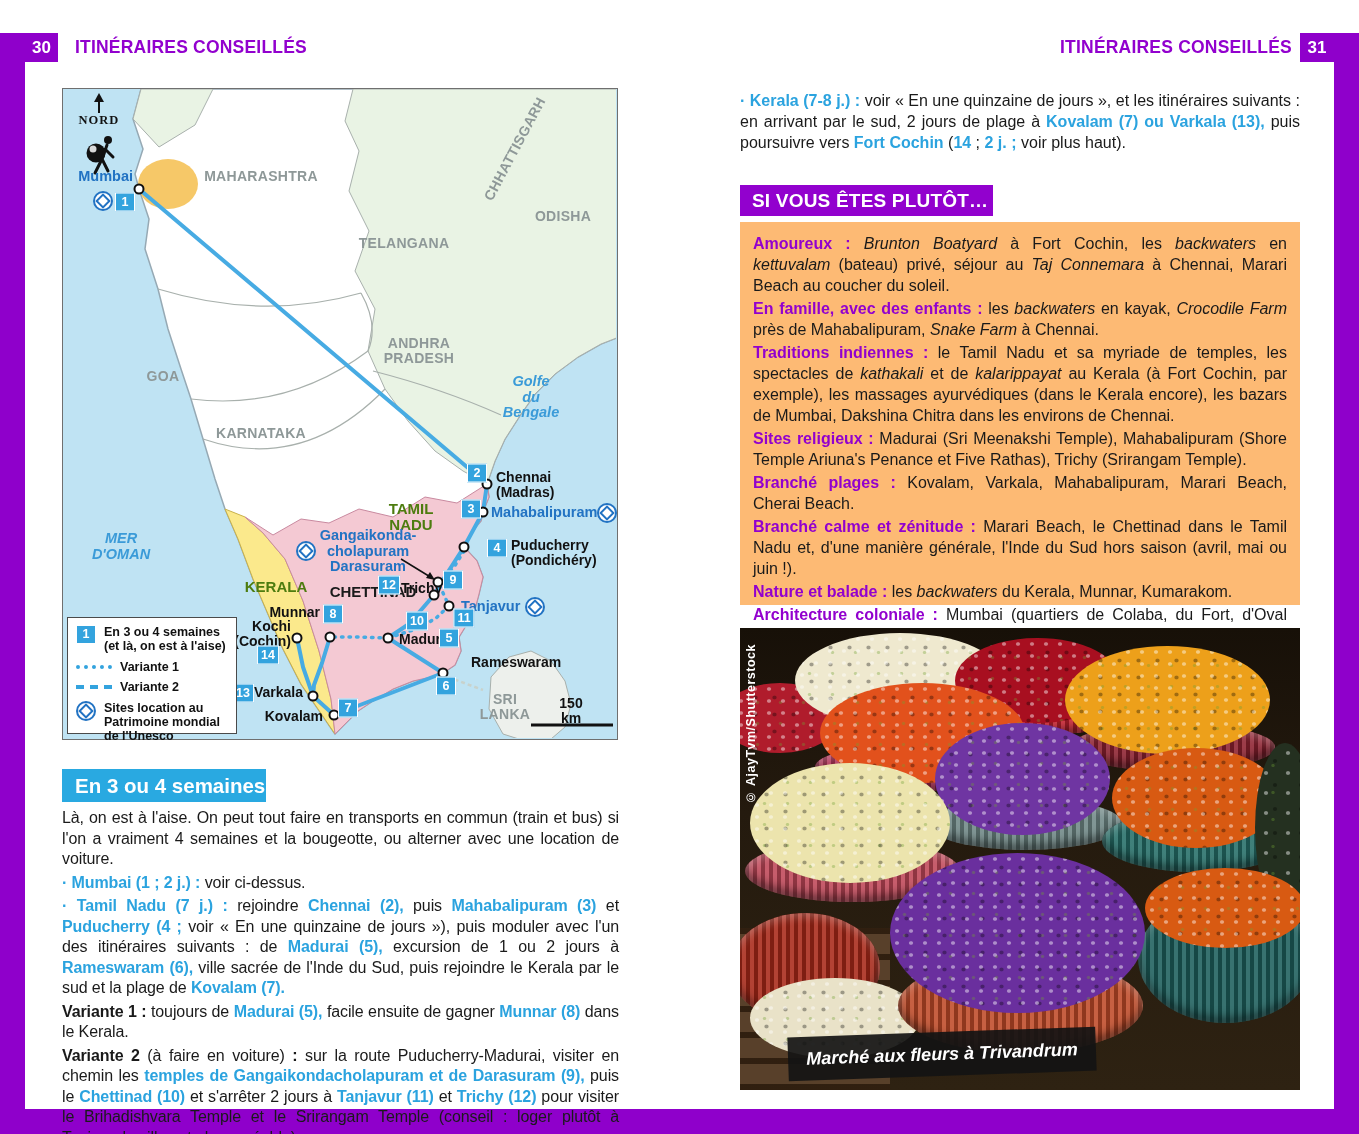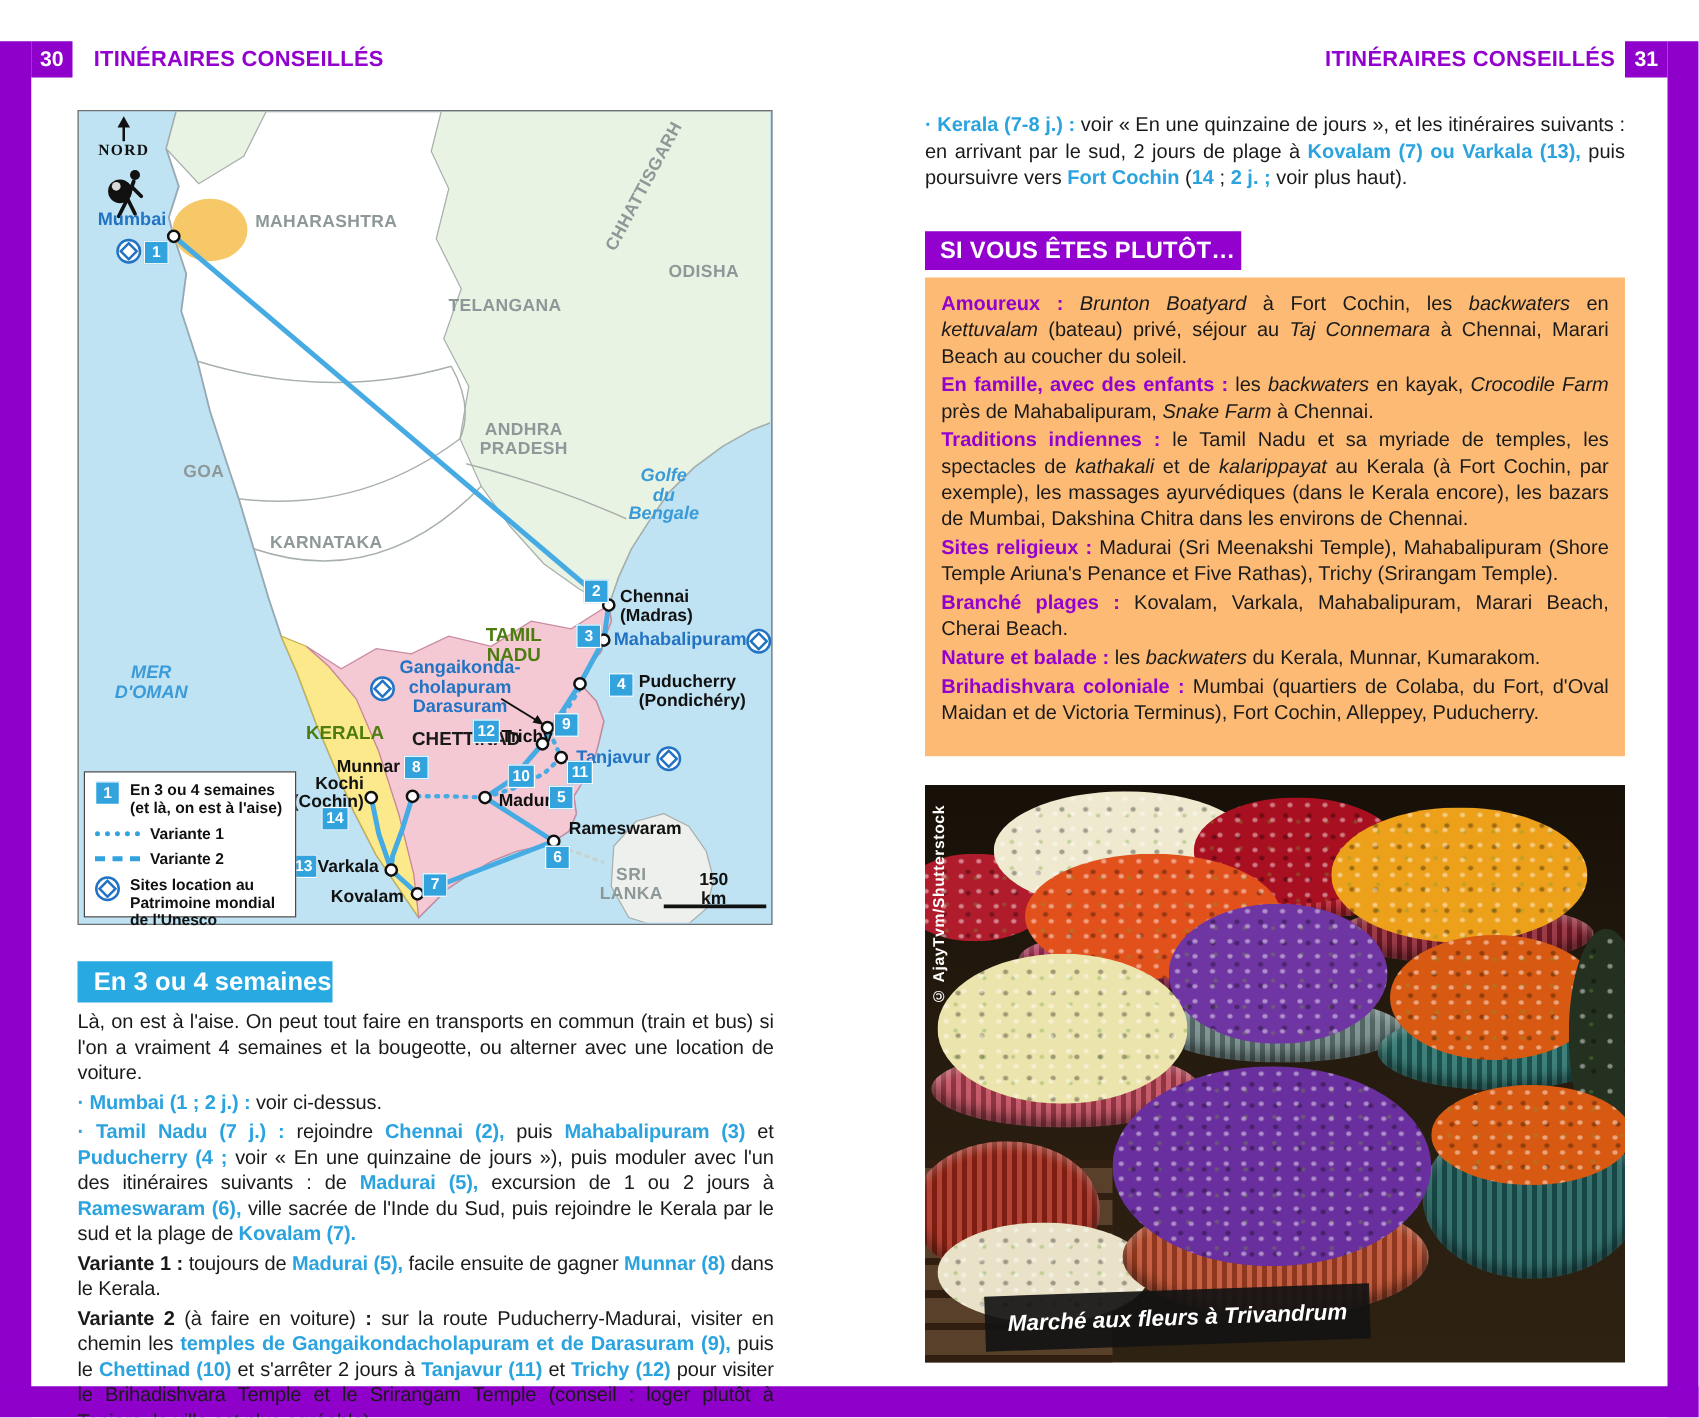--- a/index.html
+++ b/index.html
@@ -171,21 +171,21 @@
 (Madras)</div>
         <div class="mlabel city-blue" style="left: 428px; top: 424px; transform: translate(0px, -50%); text-align: left;">Mahabalipuram</div>
         <div class="mlabel city" style="left: 448px; top: 464px; transform: translate(0px, -50%); text-align: left;">Puducherry
 (Pondichéry)</div>
         <div class="mlabel city-blue" style="left: 305px; top: 462px; transform: translate(-50%, -50%); text-align: center;">Gangaikonda-
 cholapuram
 Darasuram</div>
         <div class="mlabel city" style="left: 338px; top: 500px; transform: translate(0px, -50%); text-align: left;">Trichy</div>
         <div class="mlabel city-blue" style="left: 398px; top: 518px; transform: translate(0px, -50%); text-align: left;">Tanjavur</div>
         <div class="mlabel city" style="left: 336px; top: 551px; transform: translate(0px, -50%); text-align: left;">Madurai</div>
-        <div class="mlabel city" style="left: 392px; top: 574px; transform: translate(0px, -50%); text-align: left;">Rameswaram</div>
+        <div class="mlabel city" style="left: 408px; top: 574px; transform: translate(0px, -50%); text-align: left;">Rameswaram</div>
         <div class="mlabel city" style="left: 257px; top: 524px; transform: translate(-100%, -50%); text-align: right;">Munnar</div>
         <div class="mlabel city" style="left: 228px; top: 545px; transform: translate(-100%, -50%); text-align: right;">Kochi
 (Cochin)</div>
         <div class="mlabel city" style="left: 191px; top: 604px; transform: translate(0px, -50%); text-align: left;">Varkala</div>
         <div class="mlabel city" style="left: 260px; top: 628px; transform: translate(-100%, -50%); text-align: right;">Kovalam</div>
         <div class="mlabel scale" style="left: 508px; top: 622px; transform: translate(-50%, -50%); text-align: center;">150 km</div>
         <div class="mdot" style="left: 76px; top: 100px;"></div>
         <div class="mdot" style="left: 424px; top: 395px;"></div>
         <div class="mdot" style="left: 420px; top: 423px;"></div>
         <div class="mdot" style="left: 401px; top: 458px;"></div>
@@ -262,22 +262,23 @@
   </div>
 
   <p class="textcol kerala"><span class="bb">· Kerala (7-8 j.) : </span><span>voir « En une quinzaine de jours », et les itinéraires suivants : en arrivant par le sud, 2 jours de plage à </span><span class="bb">Kovalam (7) ou Varkala (13),</span><span> puis poursuivre vers </span><span class="bb">Fort Cochin</span><span> (</span><span class="bb">14</span><span> ; </span><span class="bb">2 j. ;</span><span> voir plus haut).</span></p>
   <div class="banner purple">SI VOUS ÊTES PLUTÔT…</div>
   <div class="graybox" id="si-entries">
       <p><span class="bp">Amoureux : </span><span class="i">Brunton Boatyard</span><span> à Fort Cochin, les </span><span class="i">backwaters</span><span> en </span><span class="i">kettuvalam</span><span> (bateau) privé, séjour au </span><span class="i">Taj Connemara</span><span> à Chennai, Marari Beach au coucher du soleil.</span></p>
       <p><span class="bp">En famille, avec des enfants : </span><span>les </span><span class="i">backwaters</span><span> en kayak, </span><span class="i">Crocodile Farm</span><span> près de Mahabalipuram, </span><span class="i">Snake Farm</span><span> à Chennai.</span></p>
       <p><span class="bp">Traditions indiennes : </span><span>le Tamil Nadu et sa myriade de temples, les spectacles de </span><span class="i">kathakali</span><span> et de </span><span class="i">kalarippayat</span><span> au Kerala (à Fort Cochin, par exemple), les massages ayurvédiques (dans le Kerala encore), les bazars de Mumbai, Dakshina Chitra dans les environs de Chennai.</span></p>
       <p><span class="bp">Sites religieux : </span><span>Madurai (Sri Meenakshi Temple), Mahabalipuram (Shore Temple Ariuna's Penance et Five Rathas), Trichy (Srirangam Temple).</span></p>
       <p><span class="bp">Branché plages : </span><span>Kovalam, Varkala, Mahabalipuram, Marari Beach, Cherai Beach.</span></p>
+      <p><span class="bp">Branché calme et zénitude : </span><span>Marari Beach, le Chettinad dans le Tamil Nadu et, d'une manière générale, l'Inde du Sud hors saison (avril, mai ou juin !).</span></p>
       <p><span class="bp">Nature et balade : </span><span>les </span><span class="i">backwaters</span><span> du Kerala, Munnar, Kumarakom.</span></p>
-      <p><span class="bp">Brihadishvara coloniale : </span><span>Mumbai (quartiers de Colaba, du Fort, d'Oval Maidan et de Victoria Terminus), Fort Cochin, Alleppey, Puducherry.</span></p>
+      <p><span class="bp">Architecture coloniale : </span><span>Mumbai (quartiers de Colaba, du Fort, d'Oval Maidan et de Victoria Terminus), Fort Cochin, Alleppey, Puducherry.</span></p>
     </div>
 
   <div class="photo">
     <i class="wood"></i>
 
     <i class="fl" style="left:-20px;top:55px;width:120px;height:70px;background-color:#b01c2c;"></i>
     <i class="fl" style="left:55px;top:5px;width:210px;height:95px;background-color:#efe9cf;"></i>
     <i class="rim" style="left:205px;top:62px;width:185px;height:45px;background-color:#cc2331;"></i>
     <i class="fl" style="left:215px;top:10px;width:165px;height:85px;background-color:#a80f20;"></i>
     <i class="rim" style="left:330px;top:95px;width:205px;height:48px;background-color:#8e2130;"></i>

